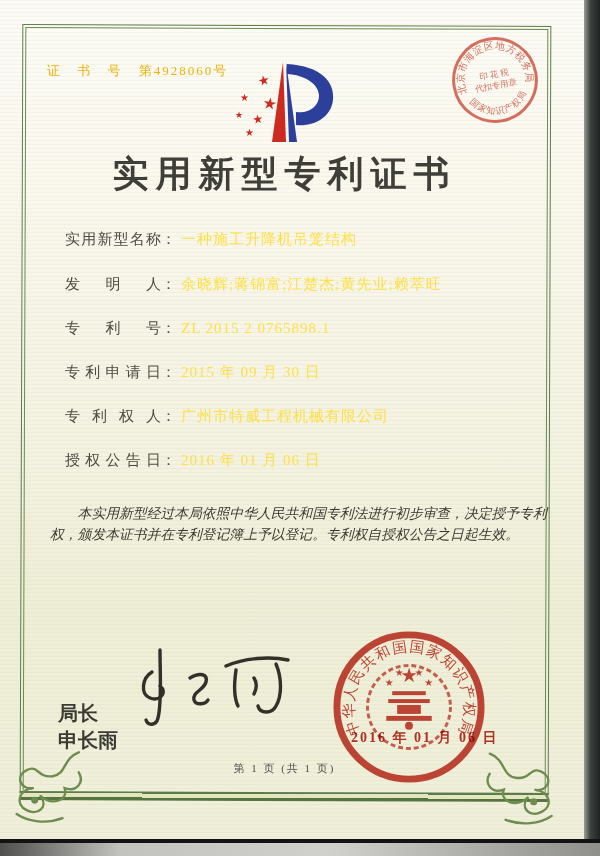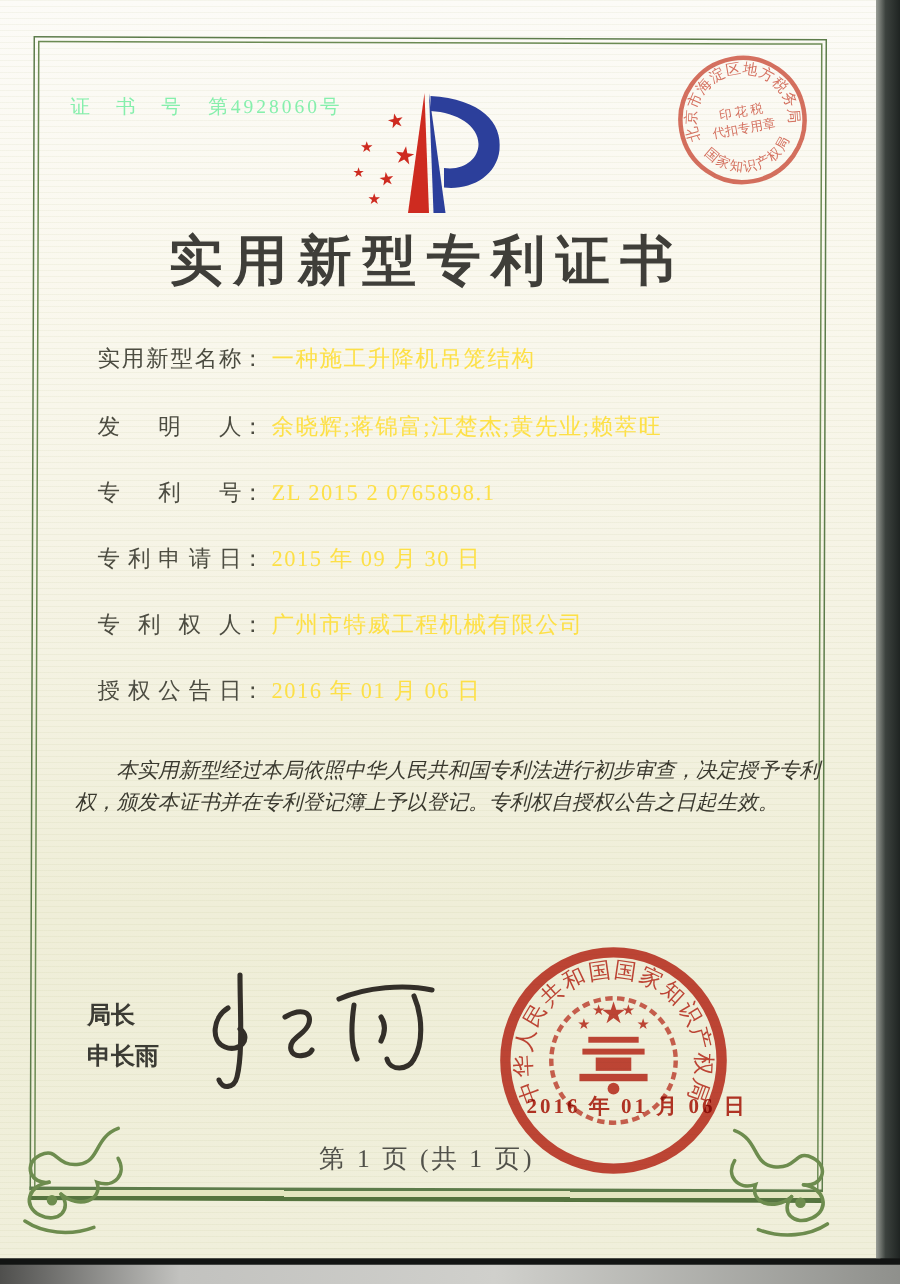--- a/index.html
+++ b/index.html
@@ -31,45 +31,45 @@
   .frame{position:absolute;left:21px;top:25px;width:527px;height:773px;border:1px solid #5d7c4b;transform:rotate(.2deg);}
   .frame .inner{position:absolute;inset:2px;border:1px solid #6b8a53;}
   .frame .bottom-band{
     position:absolute;left:-1px;right:-1px;bottom:-2px;height:9px;
     background:linear-gradient(180deg,#5d7c4b 0 2px,#e4e6c0 2px 6px,#55743f 6px 9px);
   }
   .ornament{position:absolute;width:80px;height:80px;}
   .ornament.bl{left:-14px;bottom:-30px;}
   .ornament.br{right:-14px;bottom:-30px;transform:scaleX(-1);}
   
-  .cert-no{position:absolute;left:47px;top:62px;font-size:13px;color:#86efac;}
+  .cert-no{position:absolute;left:47px;top:62px;font-size:13px;color:#eab308;}
   .cert-no .lbl{letter-spacing:7px;}
   .cert-no .num{margin-left:8px;letter-spacing:2px;}
   .logo{position:absolute;left:231px;top:56px;width:116px;height:96px;}
   .title{
     position:absolute;left:21px;top:150px;width:527px;text-align:center;
     font-size:36px;font-weight:600;letter-spacing:7px;color:#3f3e39;
   }
   .fields{position:absolute;left:55px;top:230px;width:490px;font-size:15px;}
   .frow{position:absolute;left:0;white-space:nowrap;}
   .frow .f-label{display:inline-block;width:96px;text-align:justify;text-align-last:justify;color:#4c4c41;vertical-align:bottom;margin-left:10px;}
   .frow .f-colon{color:#4c4c41;}
   .frow .f-value{padding-left:5px;letter-spacing:1px;color:#fde047;}
   .paras{position:absolute;left:50px;top:504px;width:500px;color:#3a392f;}
   .paras p{margin:0;text-indent:2em;font-size:13.8px;line-height:20.5px;font-style:italic;}
-  .director{position:absolute;left:58px;top:664px;font-family:"Liberation Sans","DejaVu Sans",sans-serif;
-    font-size:16px;font-weight:600;color:#3b3b34;line-height:27px;}
+  .director{position:absolute;left:58px;top:700px;font-family:"Liberation Sans","DejaVu Sans",sans-serif;
+    font-size:20px;font-weight:600;color:#3b3b34;line-height:27px;}
   .signature{position:absolute;left:130px;top:644px;width:170px;height:92px;}
   .main-seal{position:absolute;left:330px;top:628px;width:158px;height:158px;mix-blend-mode:multiply;opacity:.92;}
   .issue-date{
     position:absolute;left:351px;top:729px;z-index:3;
     font-size:14px;font-weight:600;letter-spacing:2px;color:#bb3629;mix-blend-mode:multiply;
   }
   .footer{position:absolute;left:21px;top:761px;width:527px;text-align:center;
-    font-size:17px;letter-spacing:2px;color:#51514a;}
+    font-size:11px;letter-spacing:2px;color:#51514a;}
   .tax-seal{position:absolute;left:448px;top:33px;width:94px;height:94px;transform:rotate(-10deg);
     mix-blend-mode:multiply;opacity:.8;}
   svg text{font-family:"Liberation Serif","DejaVu Serif",serif;}
 </style>
 </head>
 <body>
 
 <div class="scan">
 
   <div class="paper">

